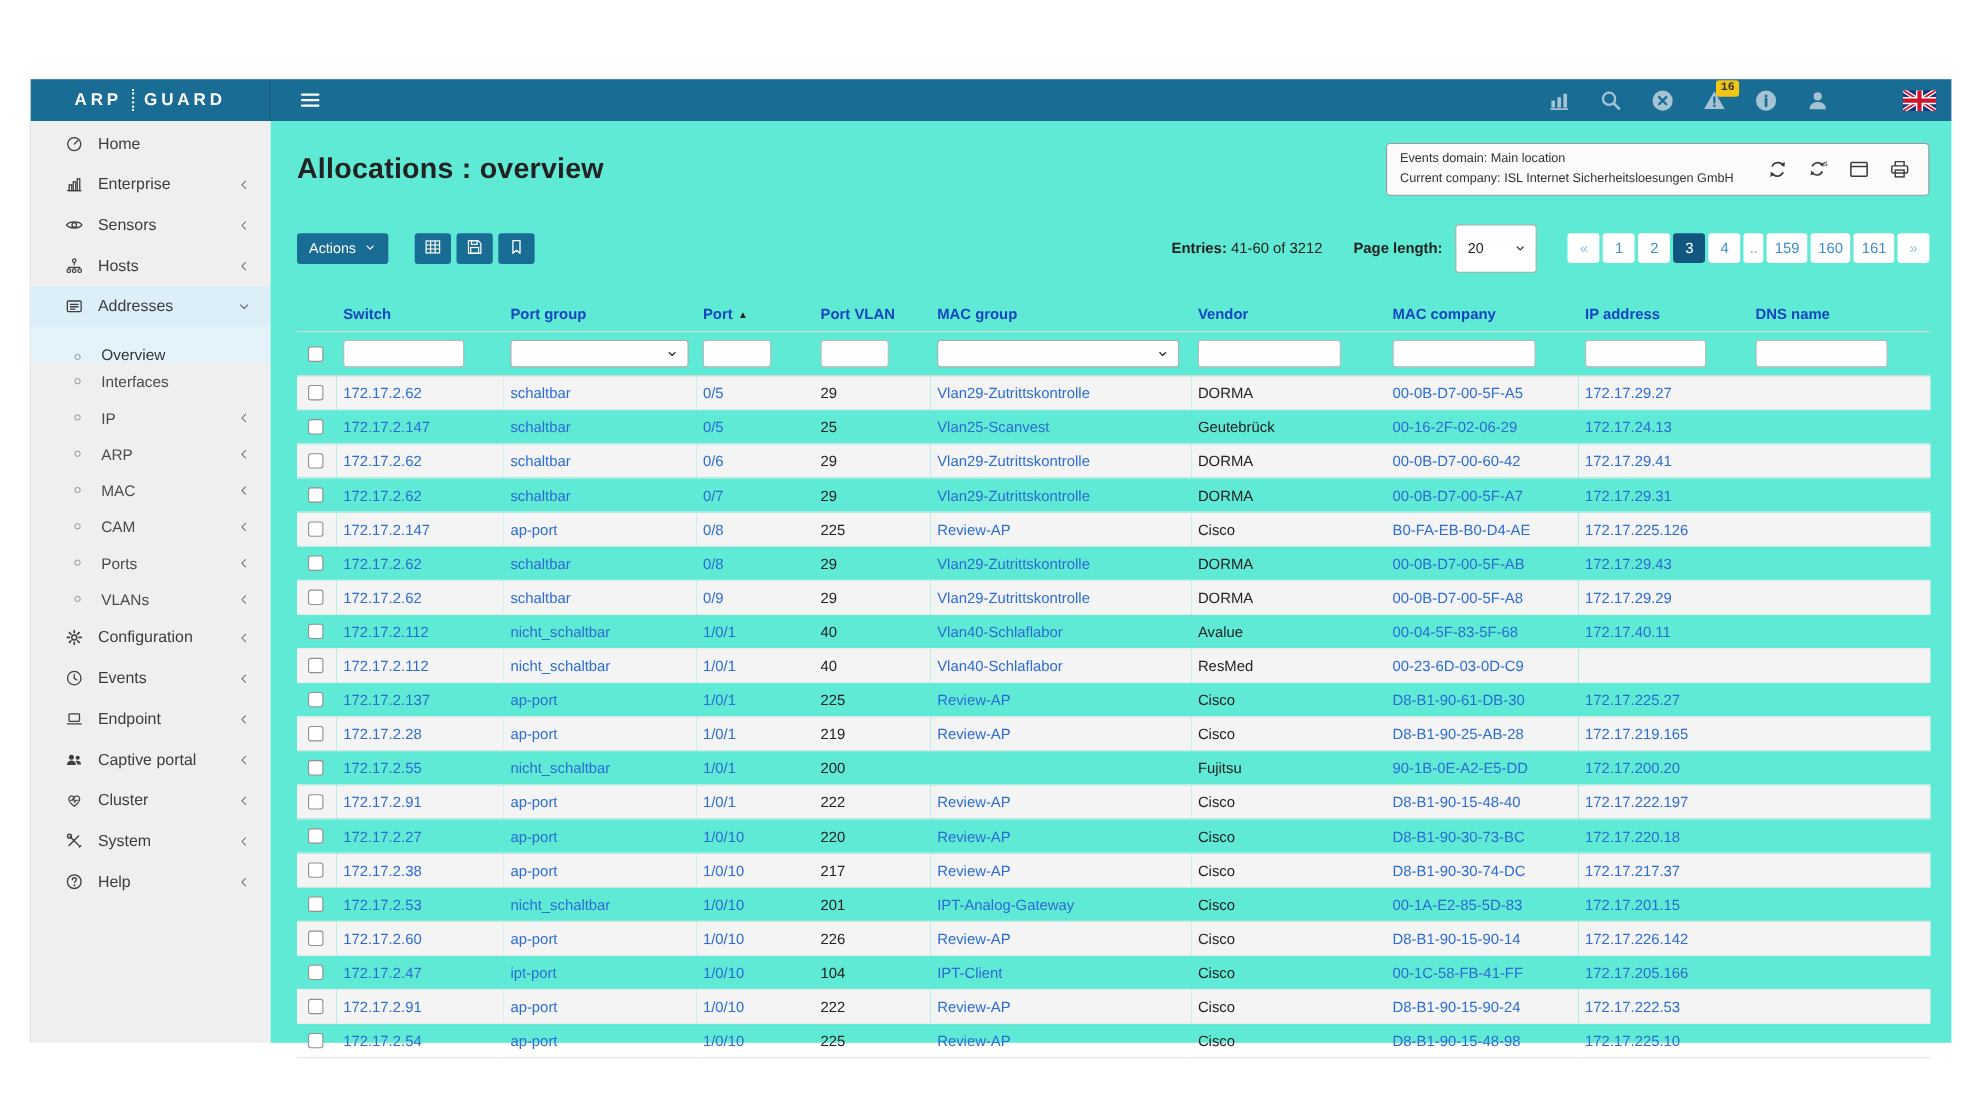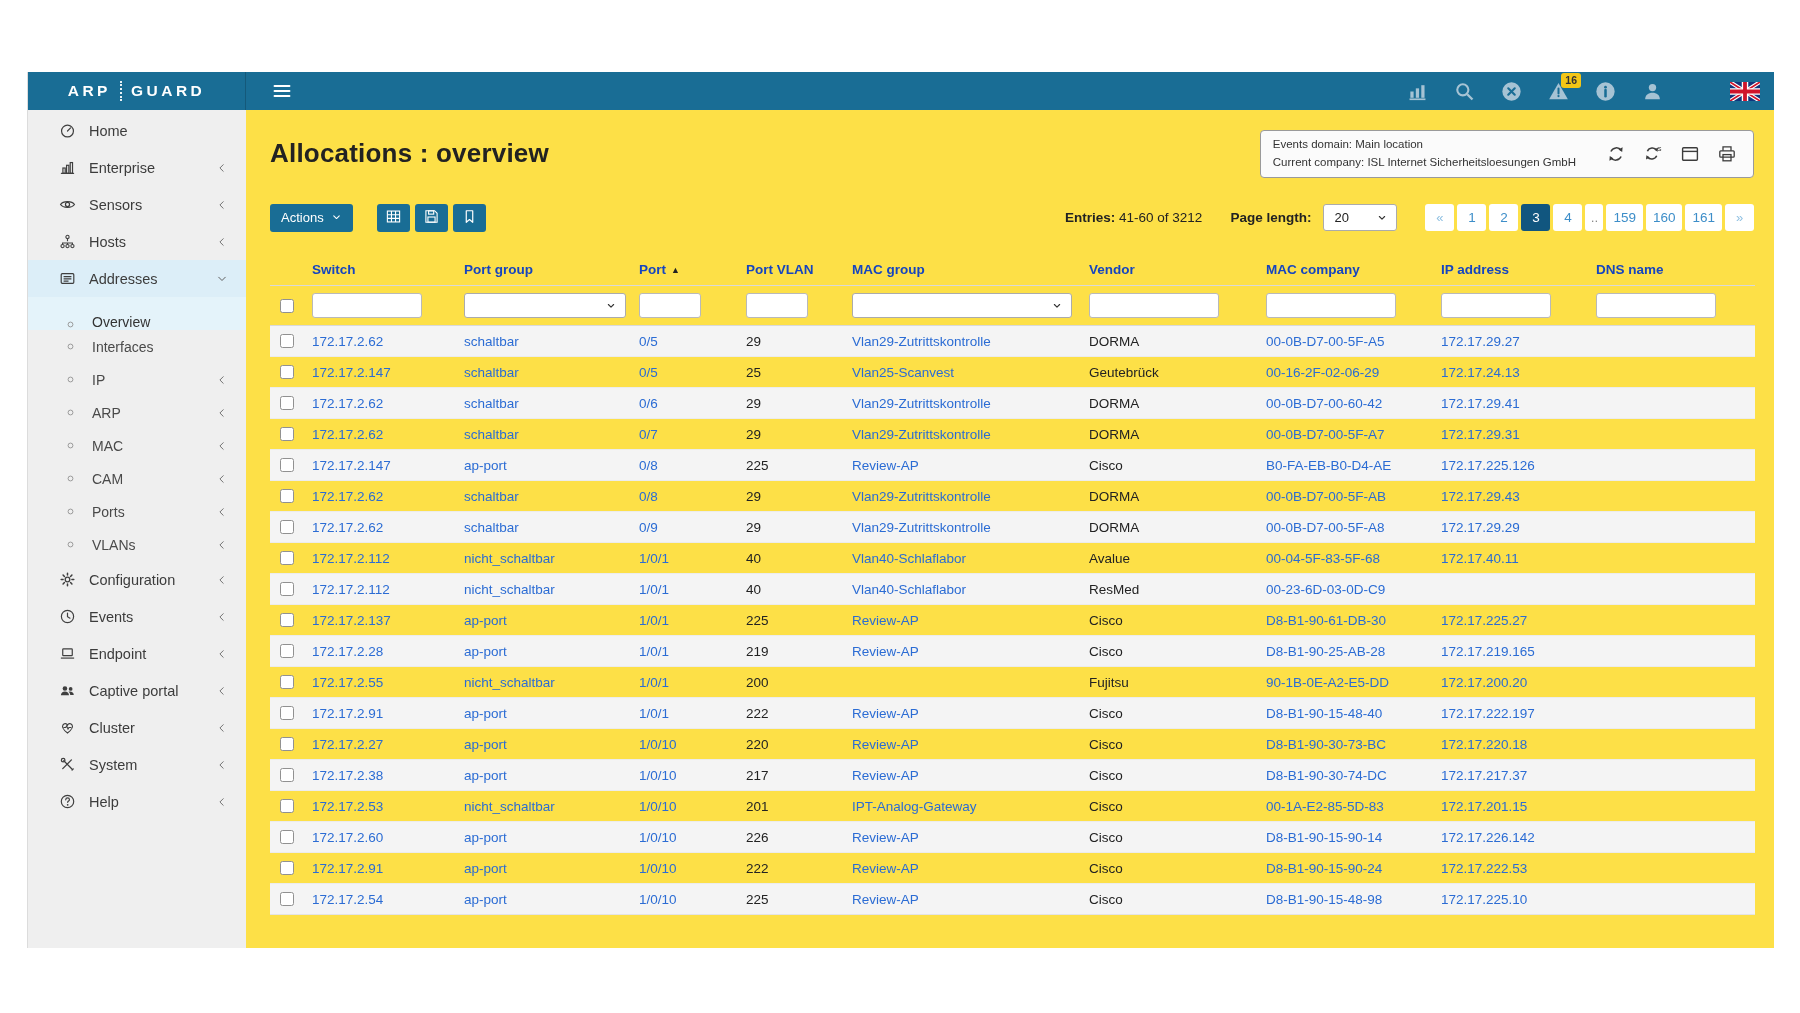--- a/index.html
+++ b/index.html
@@ -14,21 +14,21 @@
   
   .topbar { flex:0 0 38px; height:38px; background:#196d95; display:flex; align-items:stretch; }
   .logo { width:218px; flex:0 0 218px; display:flex; align-items:center; justify-content:center;
           gap:9px; color:#fff; border-right:1px solid rgba(0,0,0,.18); cursor:pointer; }
   .logo-l,.logo-r { font-size:15.5px; font-weight:600; letter-spacing:3.5px; }
   .logo-dots { height:20px; border-left:2px dotted rgba(255,255,255,.9); }
   .topbar-main { flex:1; display:flex; align-items:center; padding:0 14px 0 26px; }
   .hamburger { width:22px; height:22px; background:none; border:none; padding:0; cursor:pointer; }
   .hamburger svg { width:20px; height:20px; display:block; }
   .tb-icons { margin-left:auto; display:flex; align-items:center; gap:25px; margin-right:66px; }
-  .tb-btn { position:relative; background:none; border:none; padding:0; width:22px; height:22px; cursor:pointer; }
+  .tb-btn { position:relative; background:none; border:none; padding:0; width:22px; height:22px; cursor:pointer;font-family:Liberation Mono, monospace; }
   .tb-btn svg { width:21px; height:21px; display:block; }
   .tb-badge { position:absolute; top:-7px; right:-11px; background:#f3c616; color:#333;
               font-size:10.5px; font-weight:700; padding:1px 4px; border-radius:3px; line-height:1.2; }
   .tb-badge:empty { display:none; }
   .flag-btn { background:none; border:none; padding:0; cursor:pointer; }
   .flag-btn svg { width:30px; height:19px; display:block; }
 
   
   .shell { flex:1; display:flex; min-height:0; }
   .sidebar { width:218px; flex:0 0 218px; background:#efefef; padding-top:2px; }
@@ -38,21 +38,21 @@
   .nav-ic svg { width:17px; height:17px; }
   .nav-item.sub .nav-ic svg { width:11px; height:11px; }
   .nav-label { margin-left:13px; font-size:14.5px; }
   .nav-item.sub .nav-label { font-size:14px; }
   .nav-chev { margin-left:auto; display:flex; }
   .nav-chev svg { width:12px; height:12px; }
   .nav-item.active-parent { background:#dceef8; }
   .nav-item.active { background:#e4f3fa; color:#333;align-items:flex-end; }
 
   
-  .content { flex:1; background:#fde047; padding:20px 20px 0 24px; min-width:0; }
+  .content { flex:1; background:#5eead4; padding:20px 20px 0 24px; min-width:0; }
   .content-head { display:flex; align-items:flex-start; justify-content:space-between; }
   .page-title { margin:8px 0 0; font-size:26px; font-weight:700; color:#222; letter-spacing:.2px; }
   .domain-box { display:flex; align-items:center; border:1px solid #9a9a9a; border-radius:4px;
                 background:#fbfbfb; padding:5px 16px 5px 12px; }
   .domain-text { font-size:11.5px; color:#333; line-height:1.55; white-space:nowrap; }
   .domain-actions { display:flex; gap:17px; margin-left:30px; }
   .dm-btn { background:none; border:none; padding:0; width:20px; height:20px; cursor:pointer; }
   .dm-btn svg { width:20px; height:20px; display:block; }
 
   .toolbar-row { display:flex; align-items:center; justify-content:space-between; margin-top:26px; }
@@ -62,21 +62,21 @@
   .btn-caret svg { width:11px; height:11px; display:block; }
   .tool-btns { display:flex; gap:5px; }
   .btn-icon { width:33px; height:28px; background:#196d95; border:none; border-radius:3px;
               display:flex; align-items:center; justify-content:center; cursor:pointer; }
   .btn-icon svg { width:17px; height:17px; }
   .right-tools { display:flex; align-items:center; }
   .entries { font-size:13.5px; color:#222; white-space:nowrap; }
   .bold { font-weight:700; }
   .pagelen { display:flex; align-items:center; margin-left:28px; font-size:13.5px; white-space:nowrap; }
   .fake-select { display:flex; align-items:center; justify-content:space-between; background:#fff;
-                 border:1px solid #ababab; border-radius:3px; height:27px; padding:0 8px 0 10px;
+                 border:1px solid #ababab; border-radius:3px; height:44px; padding:0 8px 0 10px;
                  cursor:pointer; font-size:13px; }
   .pagelen .fake-select { width:74px; margin-left:12px; }
   .sel-chev svg { width:12px; height:12px; display:block; }
   .pager { display:flex; gap:3px; margin-left:28px; }
   .page-btn { min-width:29px; height:27px; background:#fff; border:none; border-radius:3px; color:#3d8ec9;
               font-size:13.5px; cursor:pointer; padding:0 7px; font-family:inherit; }
   .page-btn.active { background:#11567f; color:#fff; }
   .page-btn.nav { color:#8fc0e2; font-size:13px; }
   .page-btn.dots { color:#8a8a8a; min-width:18px; padding:0 3px; }
 
@@ -985,20 +985,34 @@
               <td><a class="lnk">ap-port</a></td>
               <td><a class="lnk">1/0/10</a></td>
               <td>226</td>
               <td><a class="lnk">Review-AP</a></td>
               <td>Cisco</td>
               <td><a class="lnk">D8-B1-90-15-90-14</a></td>
               <td><a class="lnk">172.17.226.142</a></td>
               <td></td>
             </tr>
 
+            <tr class="data-row">
+              <td class="col-check">
+                <input type="checkbox" class="cb" style="">
+              </td>
+              <td><a class="lnk">172.17.2.47</a></td>
+              <td><a class="lnk">ipt-port</a></td>
+              <td><a class="lnk">1/0/10</a></td>
+              <td>104</td>
+              <td><a class="lnk">IPT-Client</a></td>
+              <td>Cisco</td>
+              <td><a class="lnk">00-1C-58-FB-41-FF</a></td>
+              <td><a class="lnk">172.17.205.166</a></td>
+              <td></td>
+            </tr>
 
             <tr class="data-row">
               <td class="col-check">
                 <input type="checkbox" class="cb" style="">
               </td>
               <td><a class="lnk">172.17.2.91</a></td>
               <td><a class="lnk">ap-port</a></td>
               <td><a class="lnk">1/0/10</a></td>
               <td>222</td>
               <td><a class="lnk">Review-AP</a></td>

